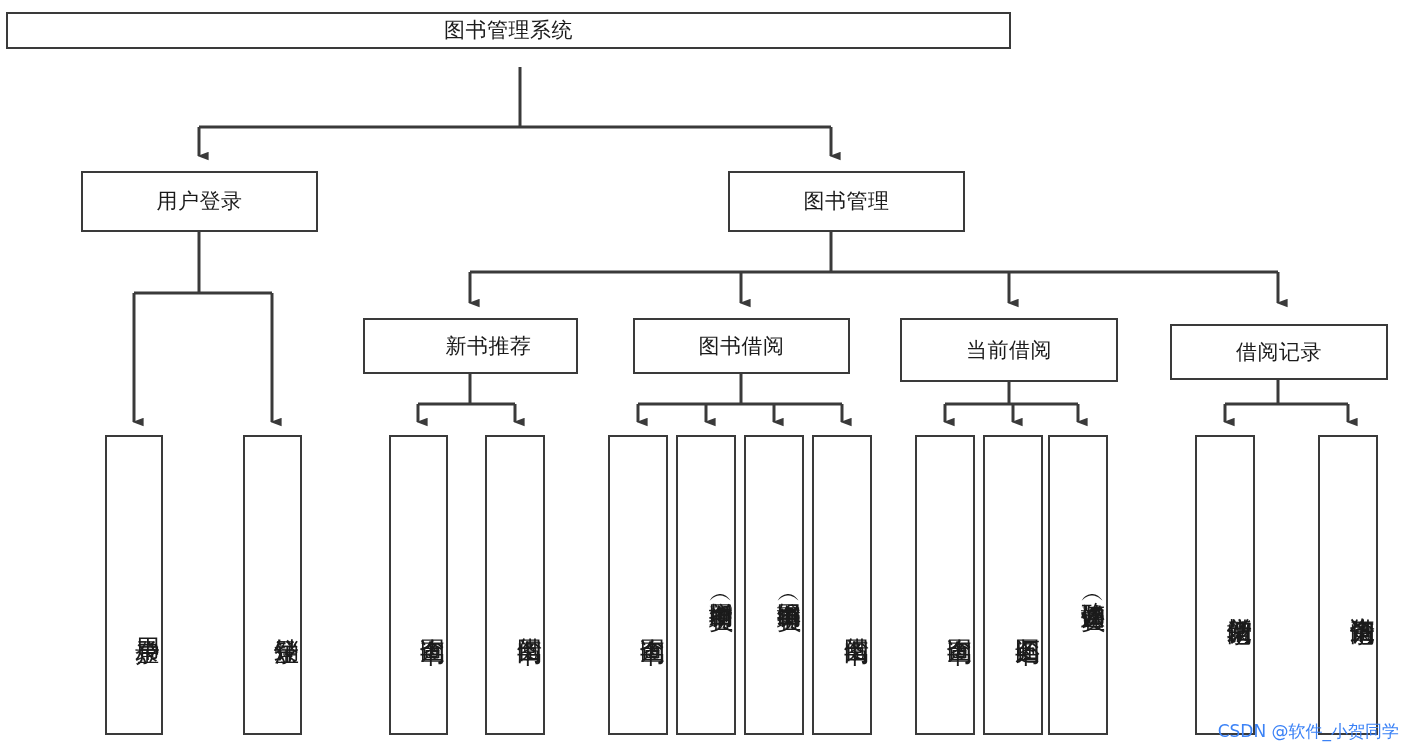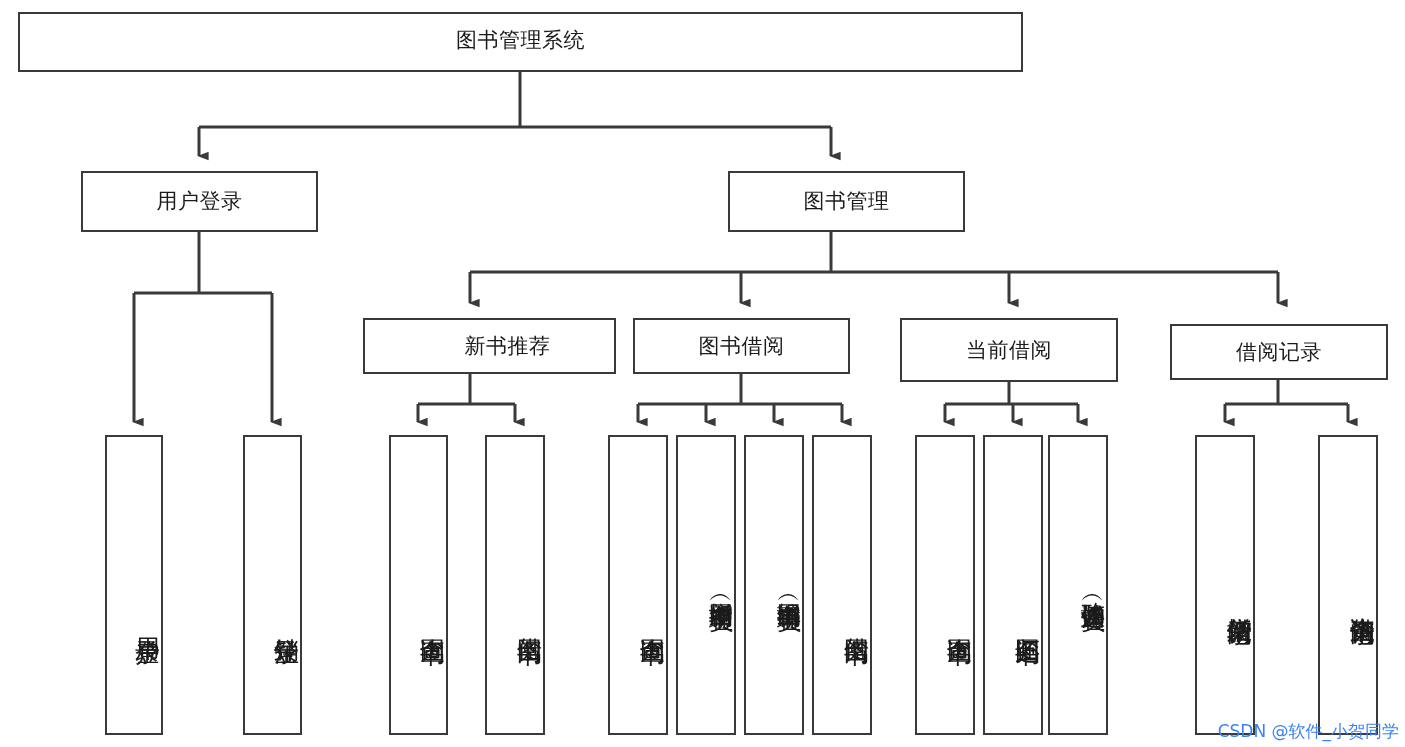--- a/index.html
+++ b/index.html
@@ -129,33 +129,33 @@
     </g>
 
     <g stroke="#3a3a3a" stroke-width="3" fill="none">
       <path d="M 1278 374 L 1278 404"></path>
       <path d="M 1225 404 L 1348 404"></path>
       <path d="M 1225 404 L 1225 422" marker-end="url(#arrowhead)"></path>
       <path d="M 1348 404 L 1348 422" marker-end="url(#arrowhead)"></path>
     </g>
   </svg>
 
-  <div class="node horizontal" style="left:18px; top:12px; width:1005px; height:60px;font-family:Liberation Mono, monospace;">
+  <div class="node horizontal" style="left:6px; top:12px; width:1005px; height:37px;">
     <span class="node-label">图书管理系统</span>
   </div>
 
   <div class="node horizontal" style="left:81px; top:171px; width:237px; height:61px;">
     <span class="node-label">用户登录</span>
   </div>
 
   <div class="node horizontal" style="left:728px; top:171px; width:237px; height:61px;">
     <span class="node-label">图书管理</span>
   </div>
 
-  <div class="node horizontal" style="left:363px; top:318px; width:253px; height:56px;padding-left:36px;">
+  <div class="node horizontal" style="left:363px; top:318px; width:215px; height:56px;padding-left:36px;">
     <span class="node-label">新书推荐</span>
   </div>
 
   <div class="node horizontal" style="left:633px; top:318px; width:217px; height:56px;">
     <span class="node-label">图书借阅</span>
   </div>
 
   <div class="node horizontal" style="left:900px; top:318px; width:218px; height:64px;">
     <span class="node-label">当前借阅</span>
   </div>

